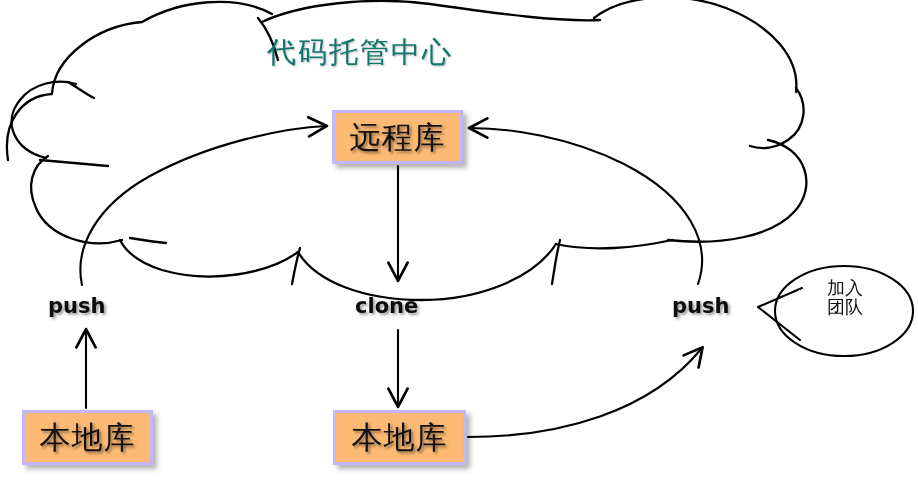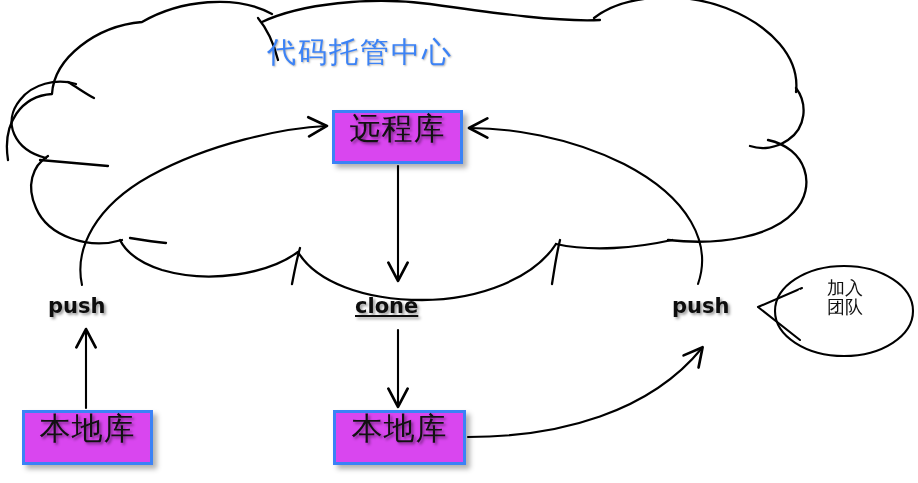--- a/index.html
+++ b/index.html
@@ -20,41 +20,41 @@
   #diagram-svg {
     position: absolute;
     left: 0;
     top: 0;
     width: 918px;
     height: 483px;
   }
   .node-box {
     position: absolute;
     box-sizing: border-box;
-    border: 3px solid #3b82f6;
-    background: #d946ef;
+    border: 3px solid #c4b5fd;
+    background: #fdba74;
     display: flex;
-    align-items: flex-start;
+    align-items: center;
     justify-content: center;
     box-shadow: 4px 4px 5px rgba(0,0,0,0.30);
   }
   .node-box-label {
     font-family: "DejaVu Serif", "Liberation Serif", serif;
     font-size: 31px;
     color: #111111;
     letter-spacing: 1px;
     line-height: 1;
     text-shadow: 2px 2px 3px rgba(0,0,0,0.45);
     white-space: nowrap;
   }
   .cloud-title {
     position: absolute;
     font-family: Liberation Sans, sans-serif;
     font-size: 29px;
-    color: #3b82f6;
+    color: #0f766e;
     letter-spacing: 2px;
     white-space: nowrap;
     text-shadow: 1px 1px 2px rgba(0,0,0,0.30);
   }
   .edge-label {
     position: absolute;
     font-family: "DejaVu Sans", "Liberation Sans", sans-serif;
     font-weight: bold;
     font-size: 21px;
     color: #0d0d0d;
@@ -190,20 +190,20 @@
   <div class="node-box" style="left:22px; top:410px; width:131px; height:55px;">
     <span class="node-box-label">本地库</span>
   </div>
 
   <div class="node-box" style="left:333px; top:410px; width:133px; height:55px;">
     <span class="node-box-label">本地库</span>
   </div>
 
   <div class="edge-label" style="left:48px; top:294px;">push</div>
 
-  <div class="edge-label" style="left:355px; top:294px;text-decoration:underline;">clone</div>
+  <div class="edge-label" style="left:355px; top:294px;">clone</div>
 
   <div class="edge-label" style="left:672px; top:294px;">push</div>
 
   <div class="callout-text" style="left:806px; top:278px; width:78px;">加入
 团队</div>
 
 </div>
 
 </body></html>

